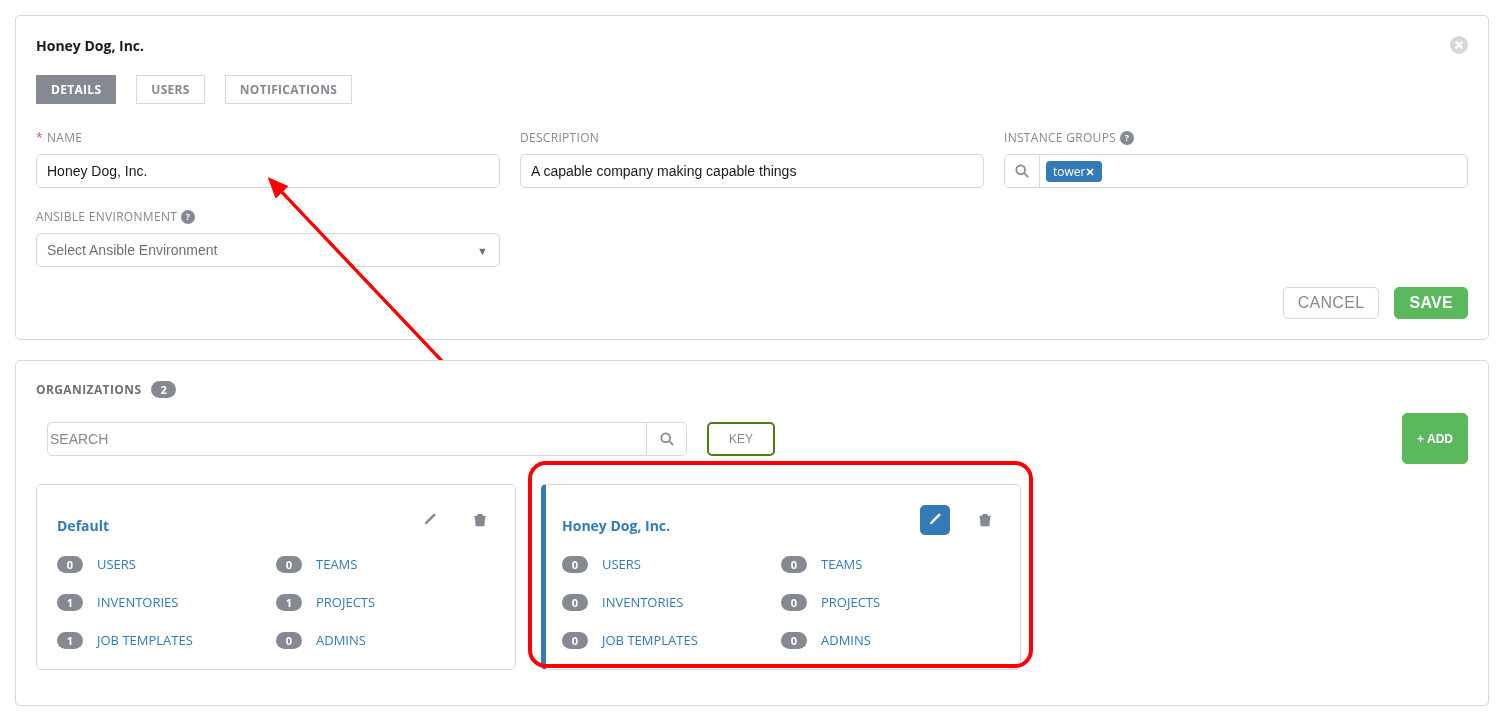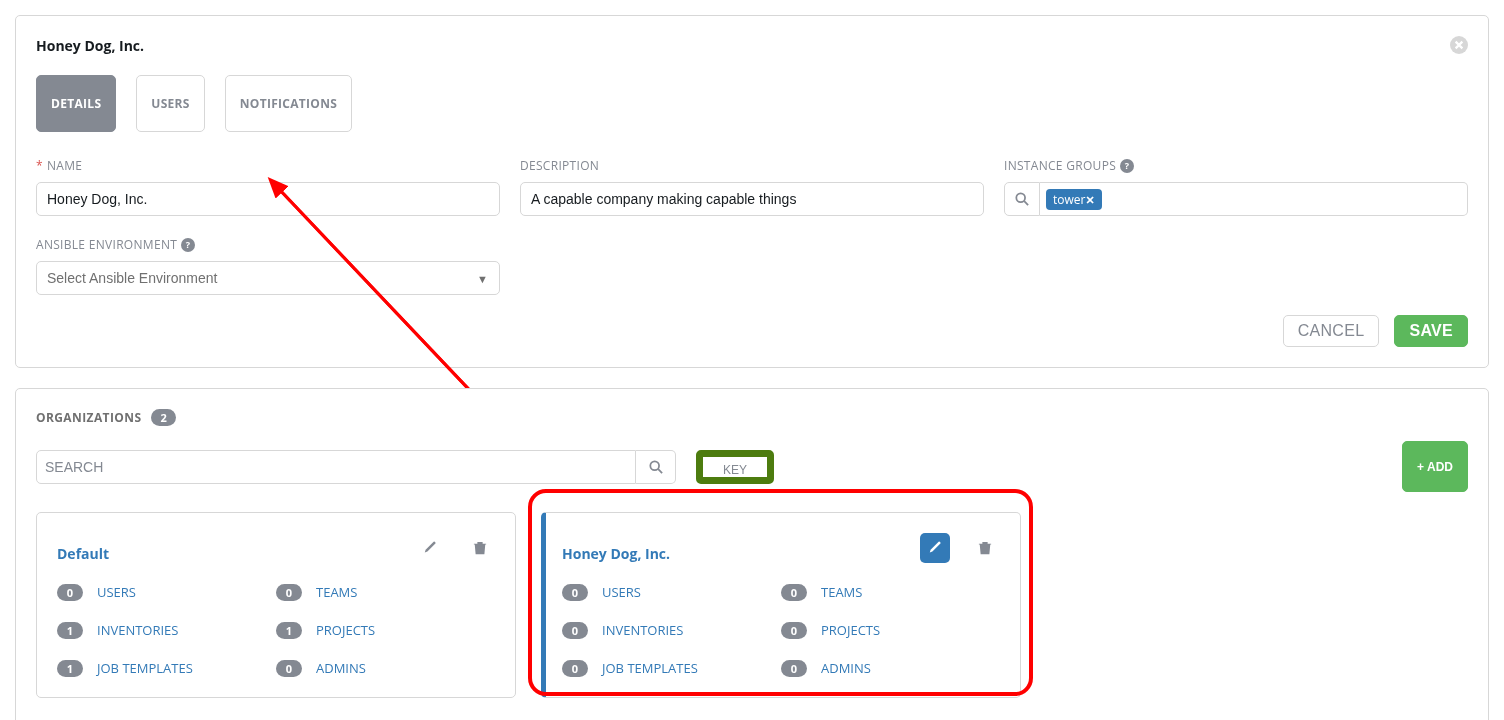--- a/index.html
+++ b/index.html
@@ -40,22 +40,22 @@
     cursor: pointer;
     line-height: 1;
   }
   .tabs {
     display: flex;
     gap: 20px;
     margin-bottom: 25px;
   }
   .tab {
     border: 1px solid #d7d7d7;
-    border-radius: 5px;
-    padding: 19px 14px;
+    border-radius: 0;
+    padding: 5px 14px;
     font-size: 12px;
     font-weight: bold;
     color: #848992;
     background: #fff;
     cursor: pointer;
     letter-spacing: 0.3px;
   }
   .tab.active {
     background: #848992;
     color: #fff;
@@ -207,41 +207,42 @@
     display: flex;
     align-items: center;
     margin-bottom: 20px;
   }
   .search-wrap {
     display: flex;
   }
   .search-input {
     border: 1px solid #d7d7d7;
     border-radius: 5px 0 0 5px;
-    padding: 6px 8px;
+    padding: 6px 2px;
     font-size: 14px;
     width: 600px;
     height: 34px;
     color: #ef4444;
+    margin-left: 11px;
   }
   .search-btn {
     border: 1px solid #d7d7d7;
     border-left: none;
     width: 40px;
     height: 34px;
     border-radius: 0 5px 5px 0;
     background: #fff;
     color: #848992;
     display: flex;
     align-items: center;
     justify-content: center;
     cursor: pointer;
   }
   .key-btn {
-    border: 7px solid #4d7c0f;
+    border: 2px solid #4d7c0f;
     border-radius: 5px;
     background: #fff;
     color: #848992;
     padding: 6px 20px;
     font-size: 12px;
     margin-left: 20px;
     height: 34px;
     cursor: pointer;
   }
   .add-btn {

